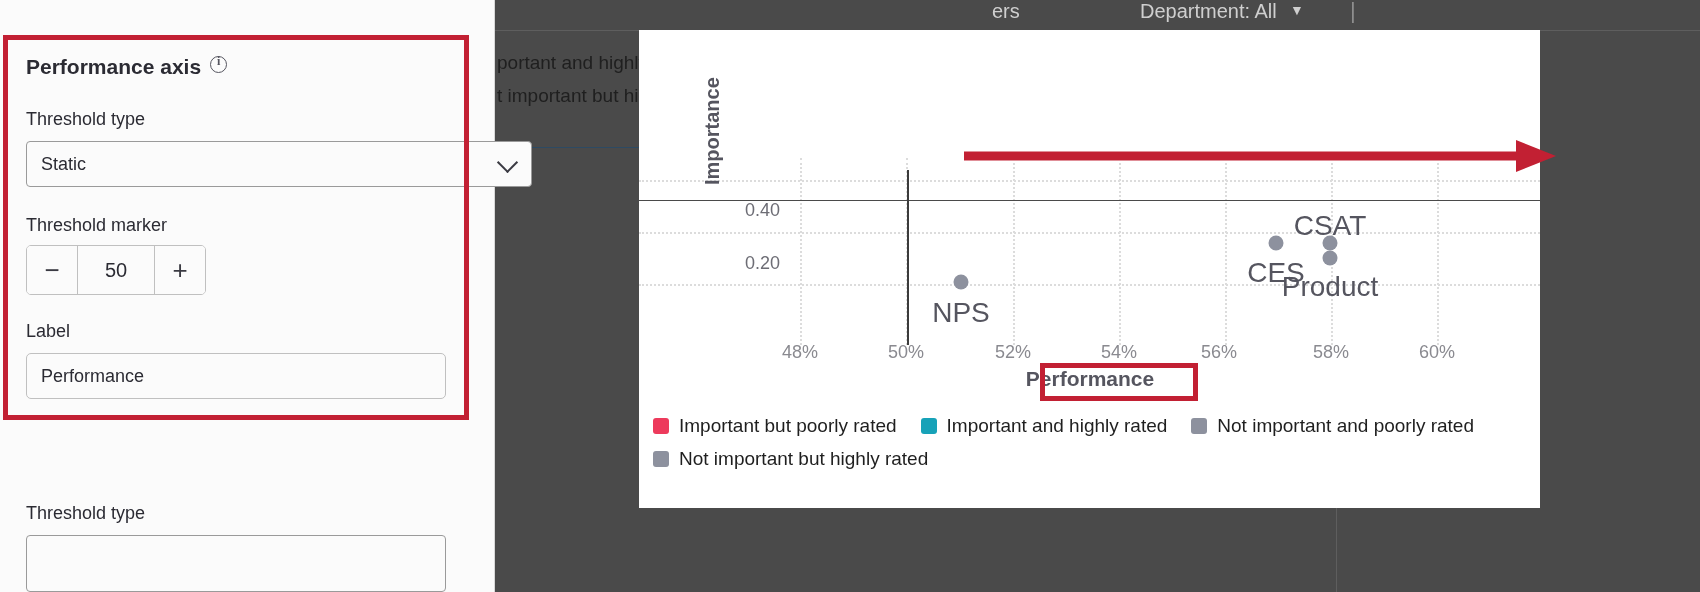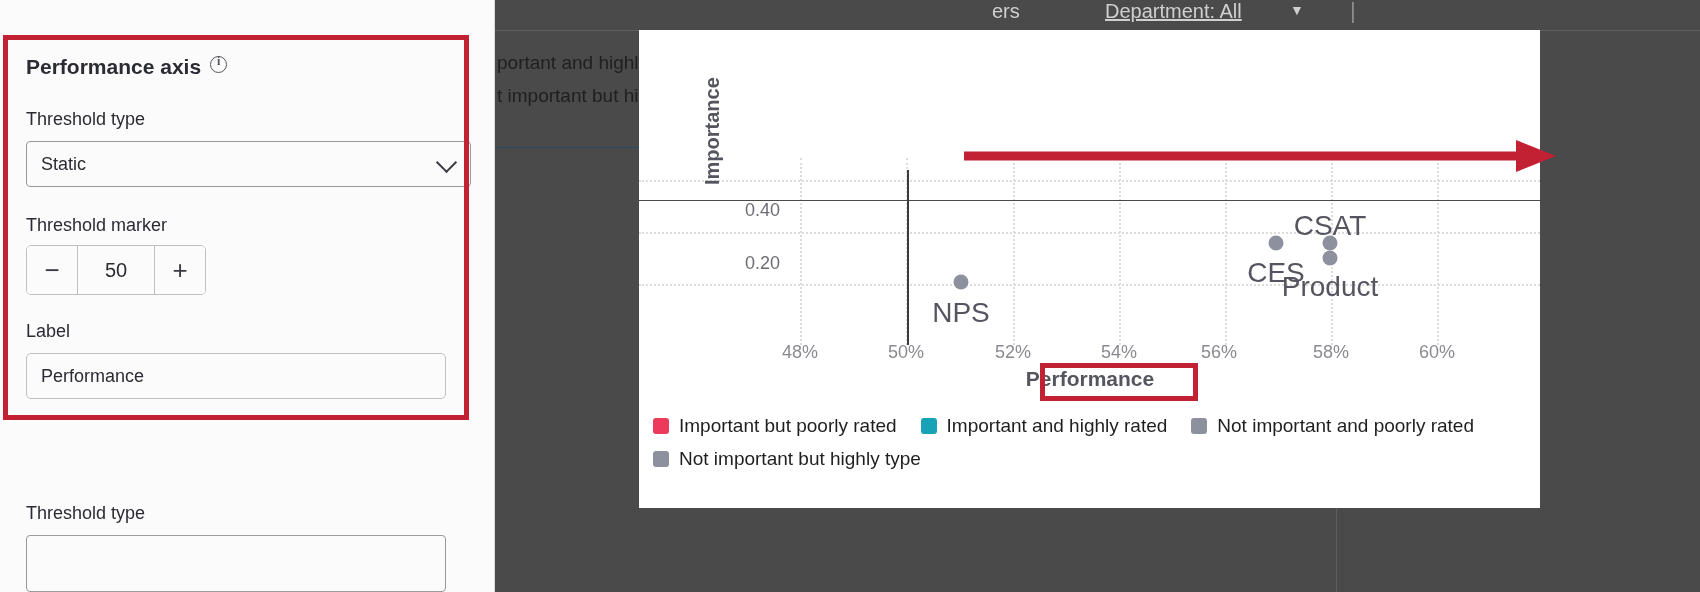--- a/index.html
+++ b/index.html
@@ -18,21 +18,21 @@
   }
   .app-topbar {
     position: absolute; left: 495px; top: 0; width: 1205px; height: 31px;
     background: #4a4a4a; border-bottom: 1px solid #5e5e5e;
   }
   .topbar-frag {
     position: absolute; top: 0px; color: #cfcfcf; font-size: 20px;
     white-space: nowrap; overflow: hidden;
   }
   .topbar-title { left: 497px; width: 40px; }
-  .topbar-filter { left: 610px; text-decoration: underline; }
+  .topbar-filter { left: 645px; }
   .topbar-caret { position: absolute; left: 795px; top: 2px; color: #cfcfcf; font-size: 14px; }
   .topbar-pipe { position: absolute; left: 855px; top: -2px; color: #8e8e8e; font-size: 22px; }
 
   .bg-text {
     position: absolute; color: #1f1f1f; font-size: 19px; white-space: nowrap;
   }
   .bg-text-1 { left: 497px; top: 52px; }
   .bg-text-2 { left: 497px; top: 85px; }
   .bg-divider {
     position: absolute; left: 497px; top: 147px; width: 145px;
@@ -206,21 +206,21 @@
   <div class="bg-vline"></div>
 
   <div class="left-panel">
 
     <div class="section-head" style="left:26px; top:55px;">
       <span>Performance axis</span><span class="info-icon"></span>
     </div>
 
     <div class="field-label" style="left:26px; top:109px;">Threshold type</div>
 
-    <div class="select-box" style="left:26px; top:141px; width:445px;">
+    <div class="select-box" style="left:26px; top:141px; width:506px;">
       <span>Static</span>
       <span class="select-caret"></span>
     </div>
 
     <div class="field-label" style="left:26px; top:215px;">Threshold marker</div>
 
     <div class="stepper" style="left:26px; top:245px;">
       <div class="stepper-btn minus">−</div>
       <div class="stepper-value">50</div>
       <div class="stepper-btn plus">+</div>
@@ -295,21 +295,21 @@
       <div class="legend-item">
         <span class="legend-swatch" style="background:#17a2b8;"></span>
         <span class="legend-text">Important and highly rated</span>
       </div>
       <div class="legend-item">
         <span class="legend-swatch" style="background:#8d919e;"></span>
         <span class="legend-text">Not important and poorly rated</span>
       </div>
       <div class="legend-item">
         <span class="legend-swatch" style="background:#8d919e;"></span>
-        <span class="legend-text">Not important but highly type</span>
+        <span class="legend-text">Not important but highly rated</span>
       </div>
     </div>
   </div>
 
   <div class="x-title-highlight"></div>
 
   <svg class="red-arrow" width="600" height="50" viewBox="0 0 600 50">
     <line x1="4" y1="16" x2="560" y2="16" stroke="#c22033" stroke-width="9" stroke-linecap="butt"></line>
     <polygon points="556,0 596,16 556,32" fill="#c22033"></polygon>
   </svg>

